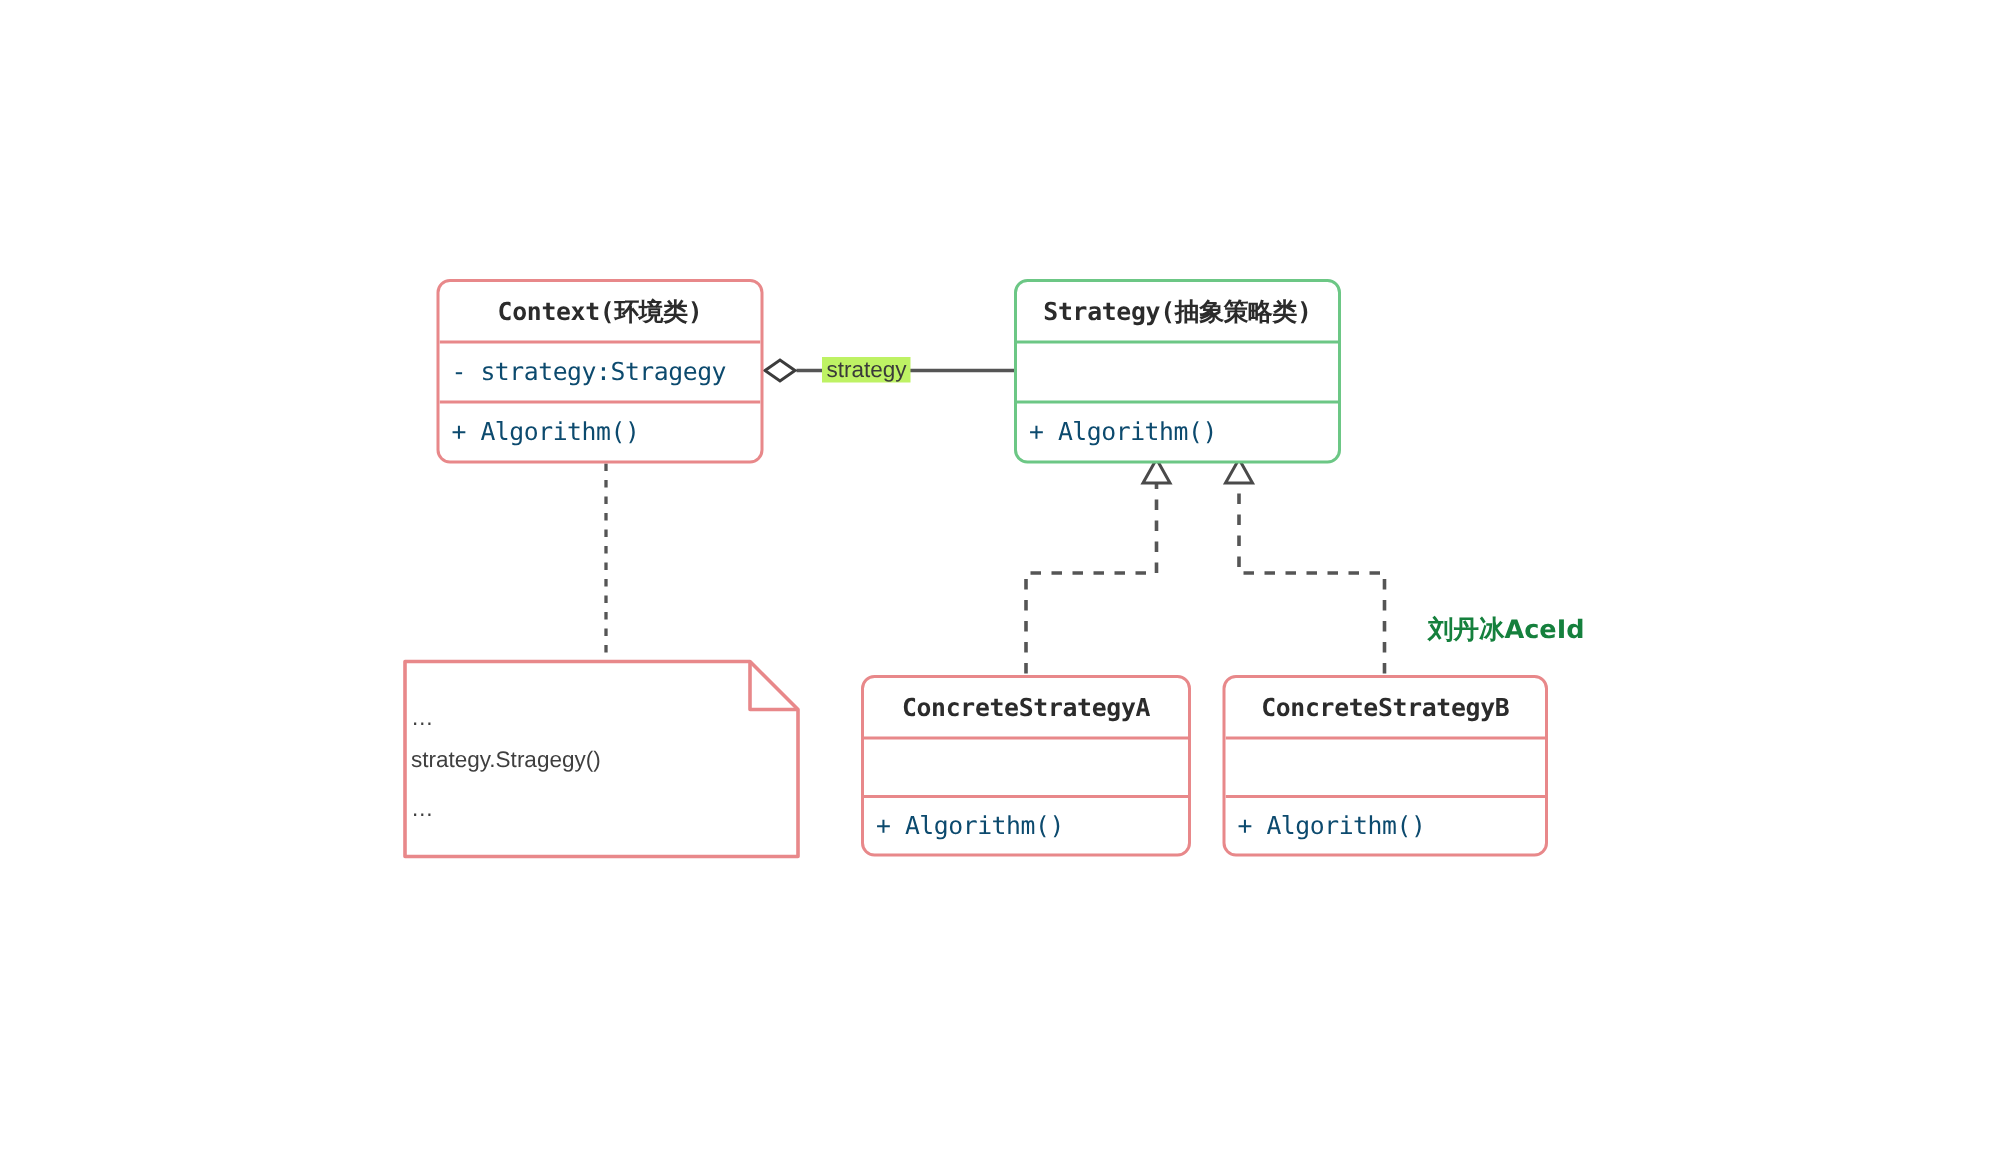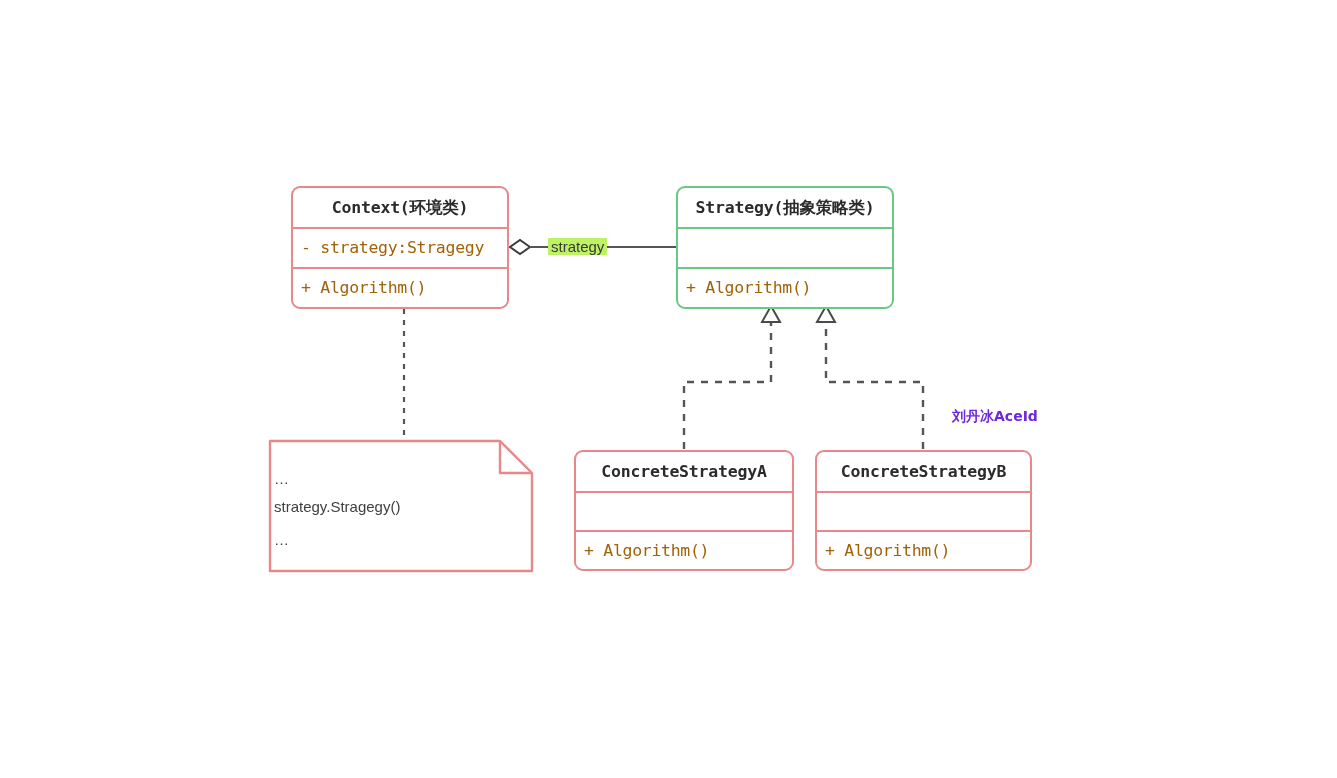--- a/index.html
+++ b/index.html
@@ -58,21 +58,21 @@
   .uml-class.green .class-sep {
     background: #6cc785;
   }
   .class-row {
     box-sizing: border-box;
     display: flex;
     align-items: center;
     padding-left: 8px;
     font-family: "DejaVu Sans Mono", monospace;
     font-size: 16.5px;
-    color: #a16207;
+    color: #0c4a6e;
     white-space: nowrap;
     letter-spacing: -0.3px;
   }
   .note-text {
     position: absolute;
     font-family: "Liberation Sans", sans-serif;
     font-size: 15px;
     color: #3f3f3f;
     white-space: nowrap;
   }
@@ -86,22 +86,22 @@
     background: #bef264;
     padding: 0 3px;
     white-space: nowrap;
   }
 
   
   .watermark {
     position: absolute;
     font-family: "DejaVu Sans", sans-serif;
     font-weight: bold;
-    font-size: 14px;
-    color: #6d28d9;
+    font-size: 17px;
+    color: #15803d;
     white-space: nowrap;
     user-select: none;
   }
 </style>
 </head>
 <body>
 
 <div id="canvas">
 
   <svg id="edges" viewBox="0 0 1337 778" xmlns="http://www.w3.org/2000/svg">

